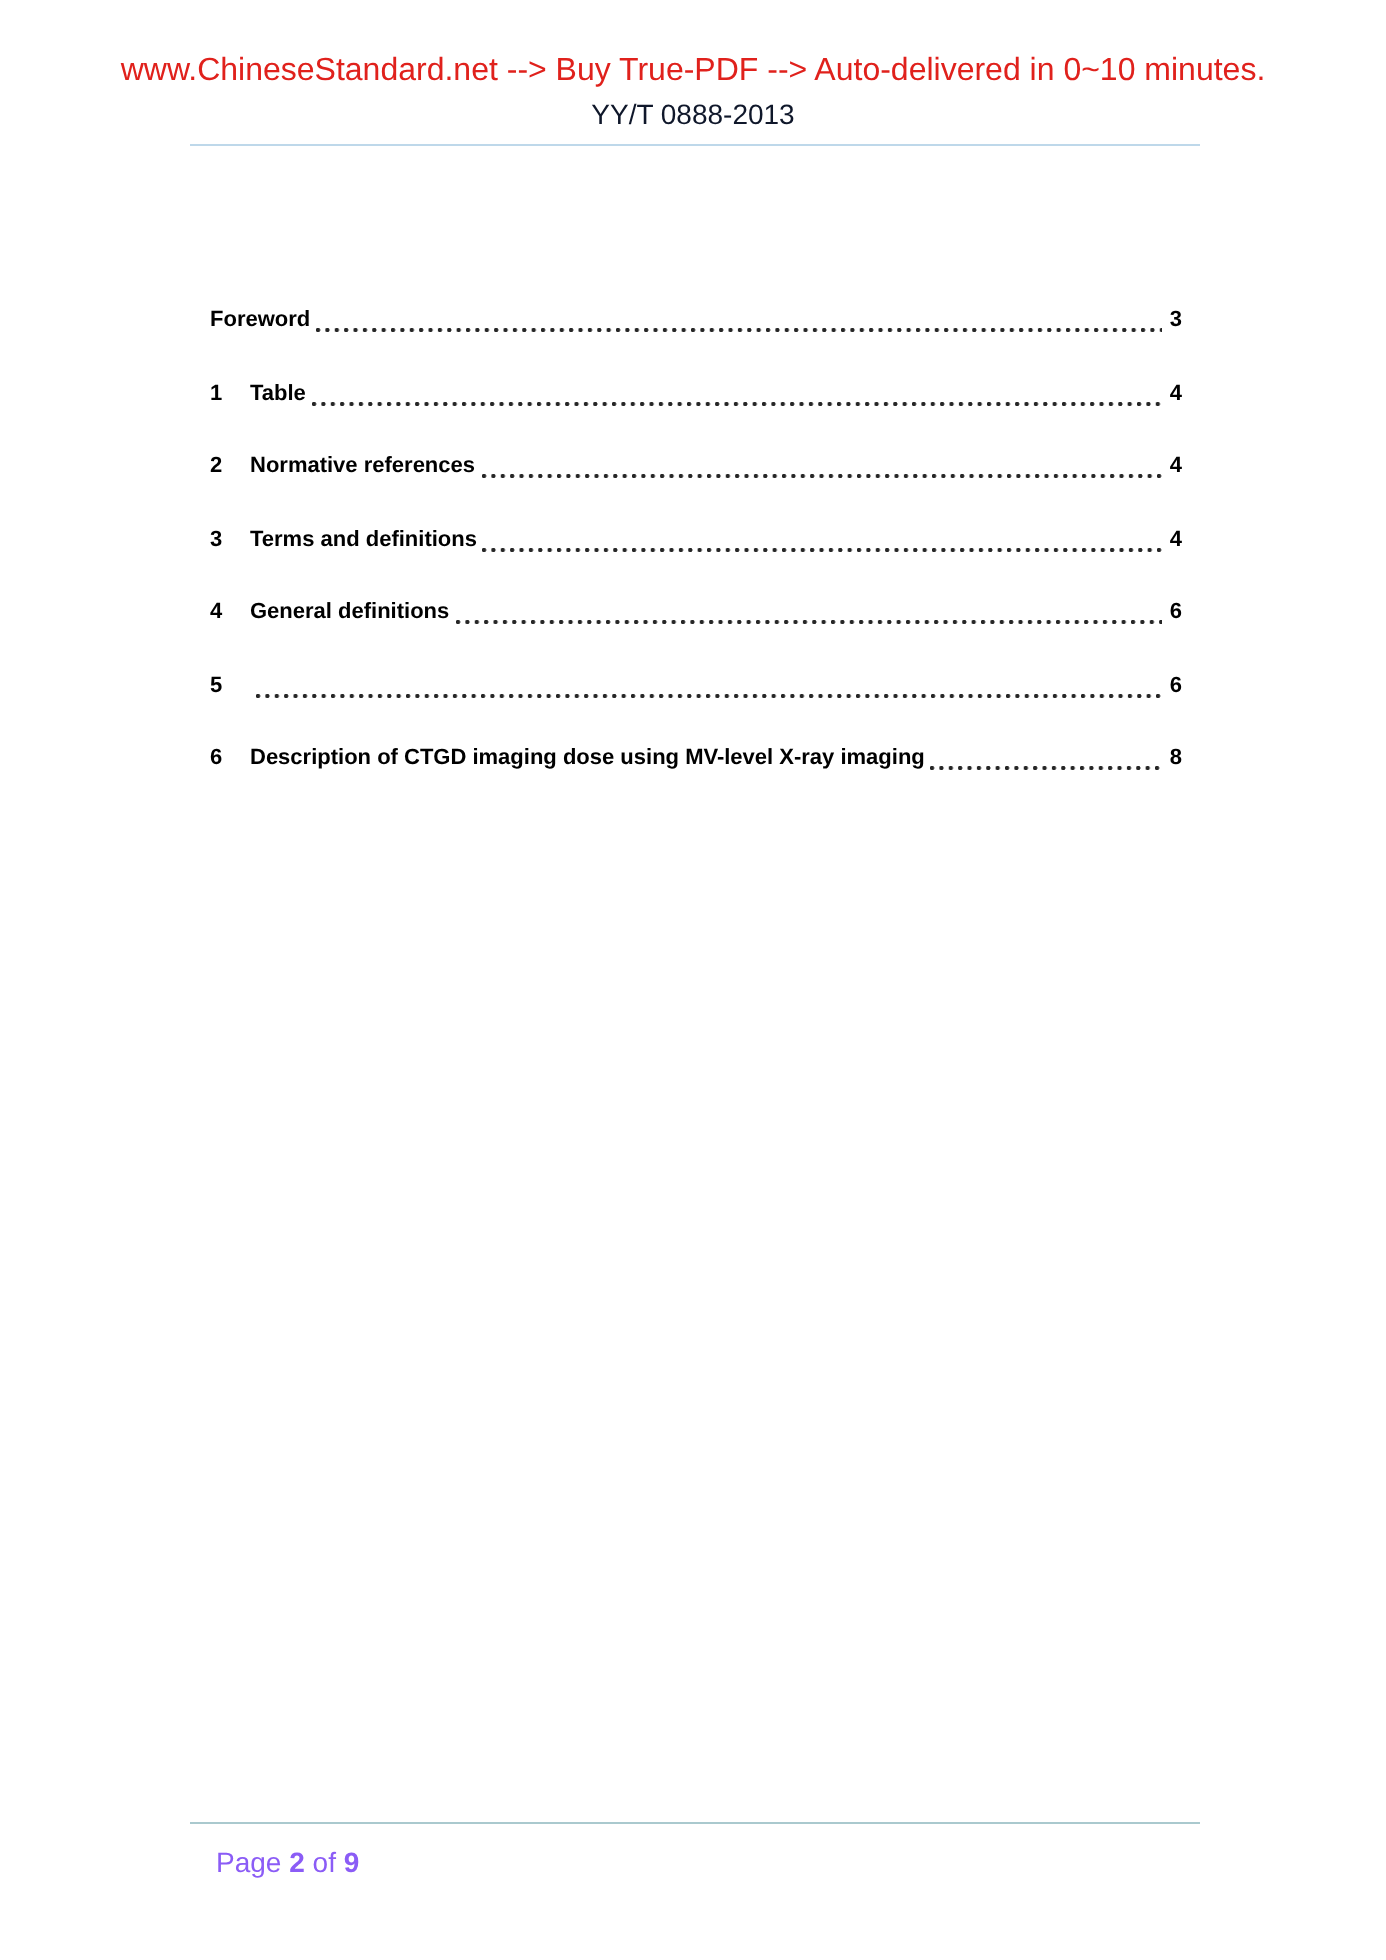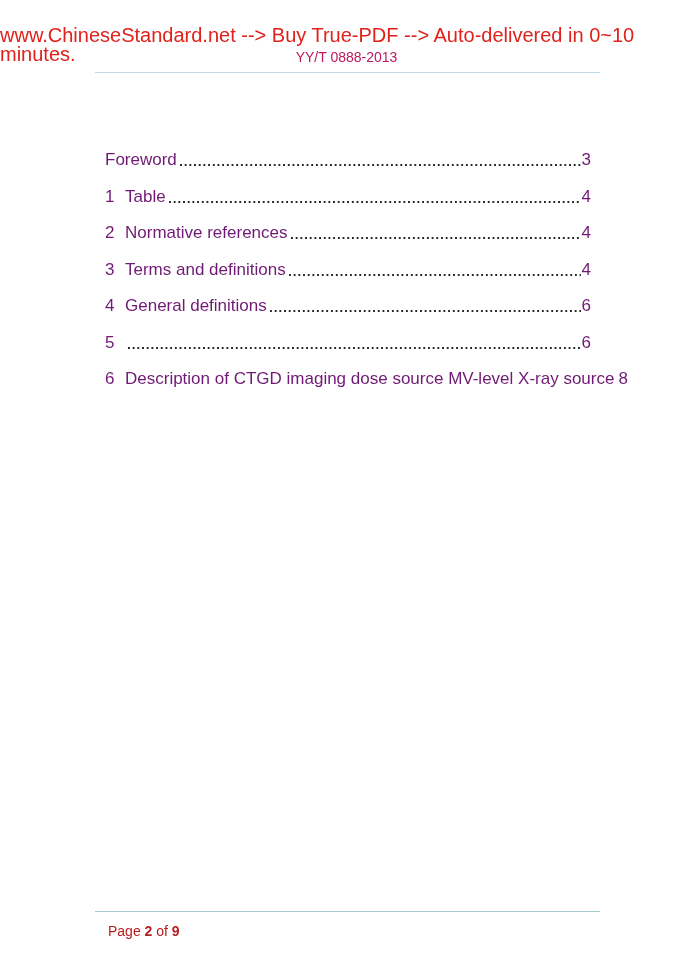--- a/index.html
+++ b/index.html
@@ -16,34 +16,34 @@
     color: #212121;
     overflow: hidden;
   }
 
   
   .promo {
     position: absolute;
     top: 26px;
     left: 0;
     right: 0;
-    text-align: left;
-    font-size: 20px;
+    text-align: center;
+    font-size: 16px;
     line-height: 19px;
     color: #e0211c;
   }
   .std-code {
     position: absolute;
     top: 49px;
     left: 0;
     right: 0;
     text-align: center;
     font-size: 14px;
     line-height: 17px;
-    color: #be185d;
+    color: #0f172a;
   }
   .rule-top {
     position: absolute;
     top: 72px;
     left: 95px;
     width: 505px;
     height: 1px;
     background: #bed8ea;
   }
 
@@ -59,23 +59,24 @@
     font-weight: bold;
     color: #111111;
   }
 
   
   .toc {
     position: absolute;
     top: 150px;
     left: 95px;
     width: 505px;
-    font-size: 17px;
+    font-size: 11px;
     line-height: 20px;
-    color: #701a75;
+    color: #000000;
+    font-weight: bold;
   }
   .toc-row {
     display: flex;
     align-items: flex-end;
     height: 20px;
     margin-bottom: 16.5px;
     padding: 0 9px 0 10px;
     cursor: pointer;
   }
   .toc-num {
@@ -123,21 +124,21 @@
     align-items: baseline;
     font-size: 14px;
     line-height: 20px;
   }
   .site-link {
     color: #2577b9;
     text-decoration: underline;
     cursor: pointer;
   }
   .page-indicator {
-    color: #b91c1c;
+    color: #8b5cf6;
     white-space: pre;
     text-align: right;
   }
   .page-indicator .pg-bold {
     font-weight: bold;
   }
 </style>
 </head>
 <body>
 
@@ -187,21 +188,21 @@
     </div>
 
     <div class="toc-row">
       <span class="toc-num">5</span>
       <span class="toc-leader"></span>
       <span class="toc-page">6</span>
     </div>
 
     <div class="toc-row">
       <span class="toc-num">6</span>
-        <span class="toc-label">Description of CTGD imaging dose source MV-level X-ray source</span>
+        <span class="toc-label">Description of CTGD imaging dose using MV-level X-ray imaging</span>
       <span class="toc-leader"></span>
       <span class="toc-page">8</span>
     </div>
 
   </div>
 
   <div class="rule-bottom"></div>
 
   <div class="footer-row">
 

